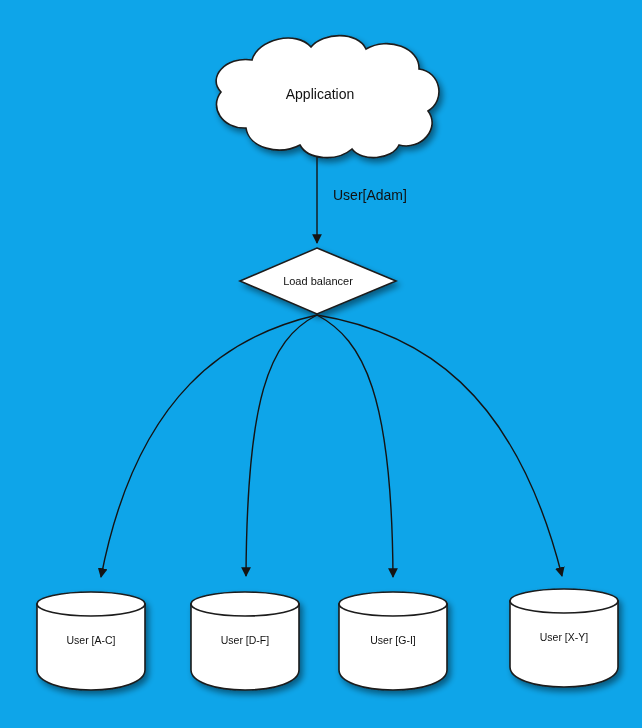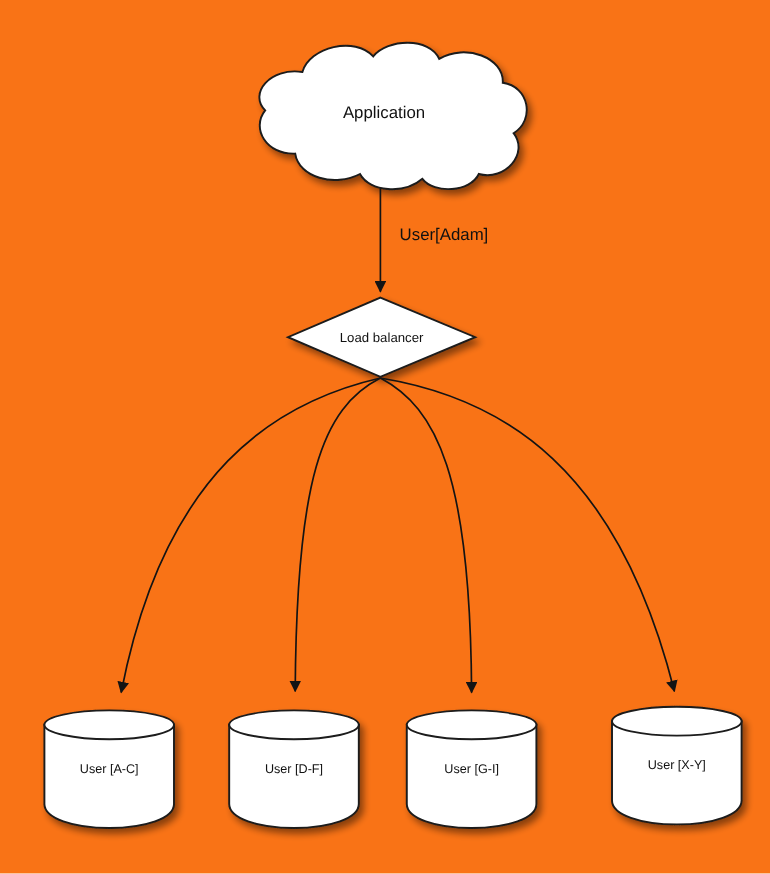--- a/index.html
+++ b/index.html
@@ -11,21 +11,21 @@
     width: 642px;
     height: 728px;
     overflow: hidden;
     font-family: "Liberation Sans", sans-serif;
     color: #1a1a1a;
   }
   #diagram-canvas {
     position: relative;
     width: 642px;
     height: 728px;
-    background: #f97316;
+    background: #0ea5e9;
   }
   #diagram-svg {
     position: absolute;
     left: 0;
     top: 0;
     width: 642px;
     height: 728px;
     display: block;
   }
   .node-label {

